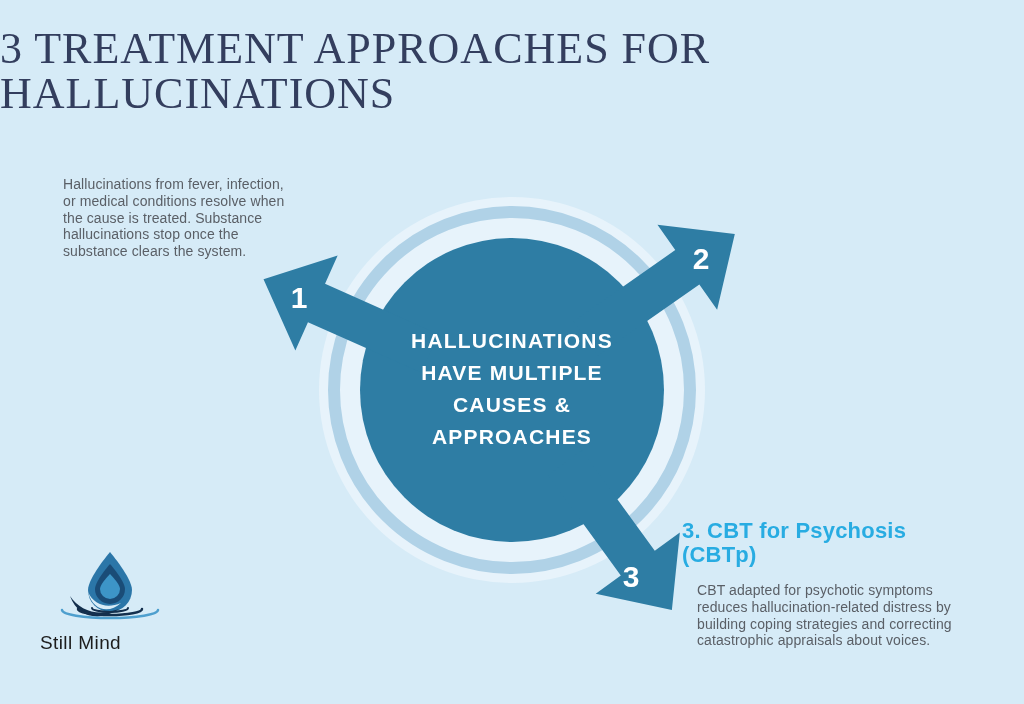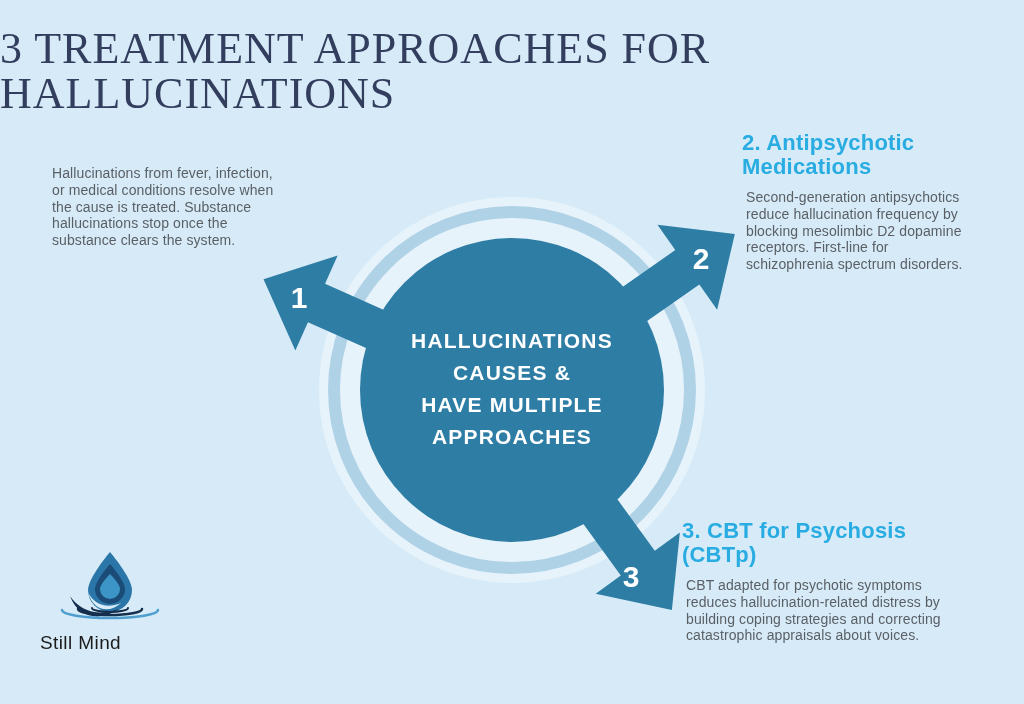--- a/index.html
+++ b/index.html
@@ -42,21 +42,21 @@
   .section { position: absolute; }
   .section h2 {
     margin: 0 0 10px 0;
     font-size: 22px;
     line-height: 24px;
     font-weight: bold;
     color: #28ace2;
     letter-spacing: 0.2px;
   }
   .section p {
-    margin: 4px;
+    margin: 15px;
     font-size: 14px;
     line-height: 16.8px;
     color: #5a5f66;
     letter-spacing: 0.1px;
   }
   .section-1 { left: 48px;  top: 161px; width: 340px; }
   .section-1 p { width: 232px; }
   .section-2 { left: 742px; top: 131px; width: 250px; }
   .section-2 p { width: 232px; }
   .section-3 { left: 682px; top: 519px; width: 300px; }
@@ -111,33 +111,29 @@
     <text class="arrow-number" x="631" y="587" text-anchor="middle">3</text>
   </svg>
 
   <div class="page-title">
     <div>3 TREATMENT APPROACHES FOR</div>
     <div>HALLUCINATIONS</div>
   </div>
 
   <div class="center-statement">
     <div>HALLUCINATIONS</div>
+    <div>HAVE MULTIPLE</div>
     <div>CAUSES &amp;</div>
-    <div>HAVE MULTIPLE</div>
     <div>APPROACHES</div>
   </div>
 
   <div class="section section-1">
     <p>Hallucinations from fever, infection, or medical conditions resolve when the cause is treated. Substance hallucinations stop once the substance clears the system.</p>
   </div>
 
-  <div class="section section-2">
-    <h2>2. Antipsychotic Medications</h2>
-    <p>Second-generation antipsychotics reduce hallucination frequency by blocking mesolimbic D2 dopamine receptors. First-line for schizophrenia spectrum disorders.</p>
-  </div>
 
   <div class="section section-3">
     <h2>3. CBT for Psychosis (CBTp)</h2>
     <p>CBT adapted for psychotic symptoms reduces hallucination-related distress by building coping strategies and correcting catastrophic appraisals about voices.</p>
   </div>
 
   <div class="logo">
     <svg width="140" height="74" viewBox="0 0 140 74" aria-hidden="true">
 
       <path d="M70,2 C70,2 48,28 48,40 a22,22 0 0 0 44,0 C92,28 70,2 70,2 Z" fill="#2b76a8"></path>

